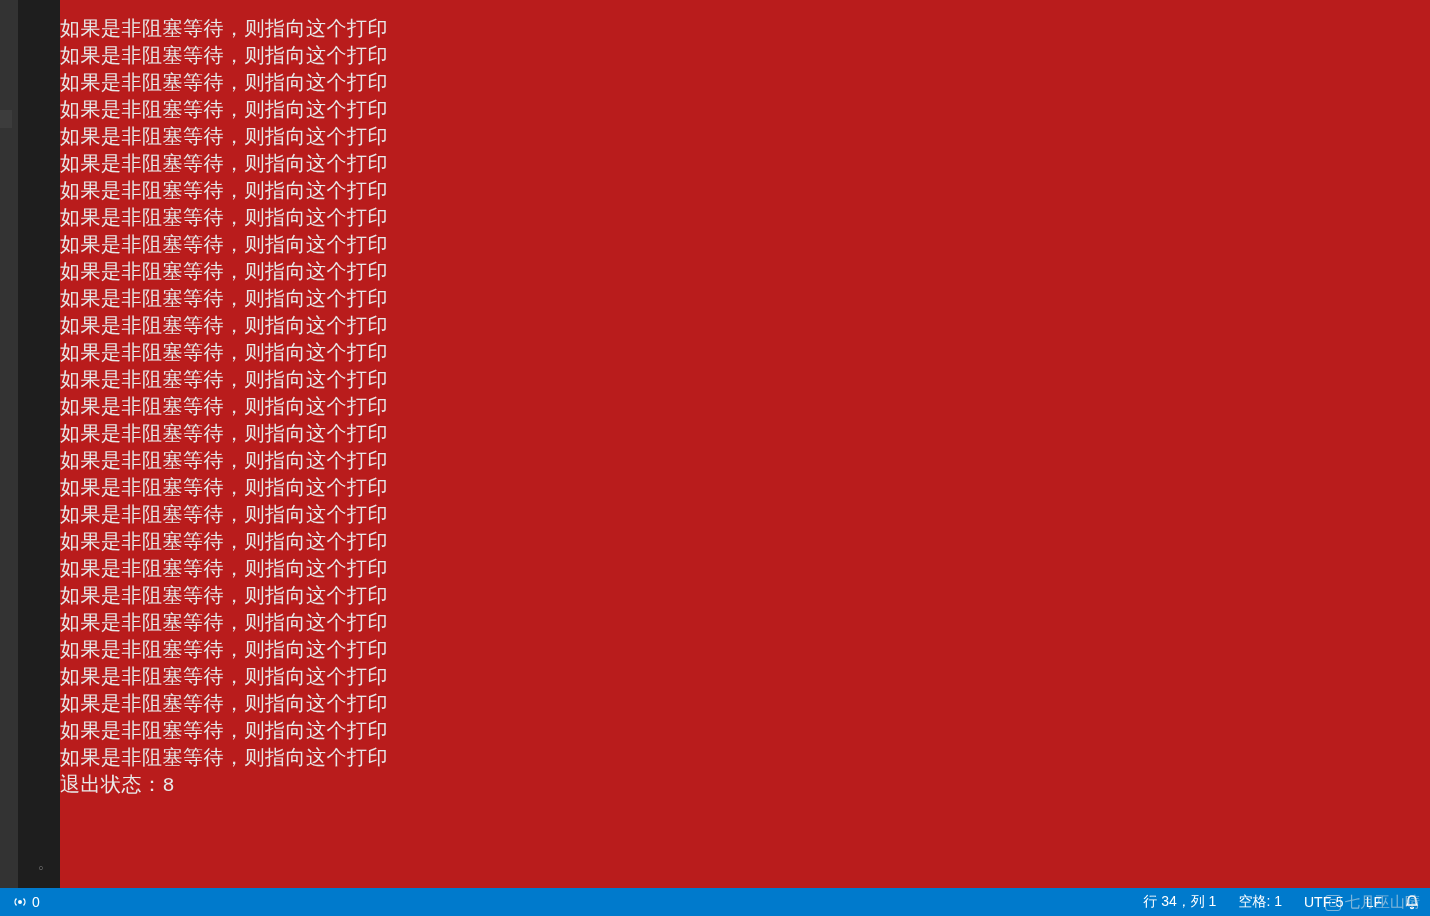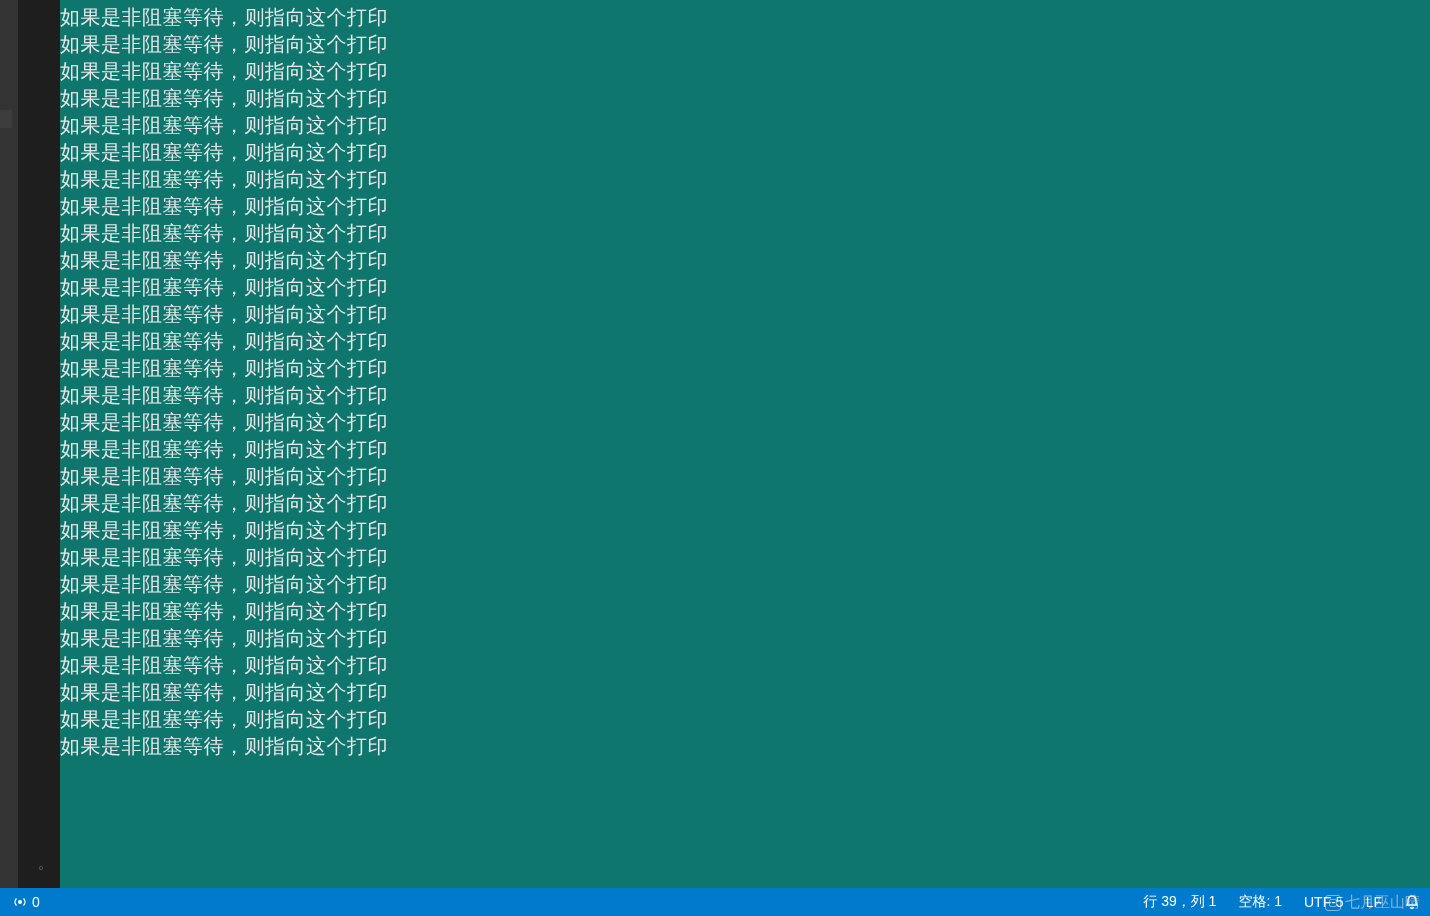--- a/index.html
+++ b/index.html
@@ -38,22 +38,22 @@
   }
   .gutter-dot {
     position: absolute;
     left: 18px;
     bottom: 10px;
     color: #6a6a6a;
     font-size: 16px;
   }
   .terminal {
     flex: 1;
-    background: #0f766e;
-    padding: 5px 0 0 0;
+    background: #b91c1c;
+    padding: 16px 0 0 0;
     overflow: hidden;
     font-size: 20px;
     line-height: 27px;
     letter-spacing: 0.5px;
   }
   .out-line { white-space: pre; color: #e8e8e8; }
   .prompt-line { white-space: pre; color: #e8e8e8; }
   .cursor {
     display: inline-block;
     width: 11px;
@@ -134,40 +134,41 @@
         <div class="out-line">如果是非阻塞等待，则指向这个打印</div>
         <div class="out-line">如果是非阻塞等待，则指向这个打印</div>
         <div class="out-line">如果是非阻塞等待，则指向这个打印</div>
         <div class="out-line">如果是非阻塞等待，则指向这个打印</div>
         <div class="out-line">如果是非阻塞等待，则指向这个打印</div>
         <div class="out-line">如果是非阻塞等待，则指向这个打印</div>
         <div class="out-line">如果是非阻塞等待，则指向这个打印</div>
         <div class="out-line">如果是非阻塞等待，则指向这个打印</div>
         <div class="out-line">如果是非阻塞等待，则指向这个打印</div>
         <div class="out-line">如果是非阻塞等待，则指向这个打印</div>
+        <div class="out-line">退出状态：8</div>
       </div>
   </div>
 
   <div class="statusbar">
     <div class="sb-left">
       <div class="sb-item">
         <span>
           <svg width="16" height="16" viewBox="0 0 16 16" fill="none" stroke="#ffffff" stroke-width="1.4">
             <circle cx="8" cy="8" r="2" fill="#ffffff" stroke="none"></circle>
             <path d="M4.5 4.5 A5 5 0 0 0 4.5 11.5"></path>
             <path d="M11.5 4.5 A5 5 0 0 1 11.5 11.5"></path>
           </svg>
         </span>
         <span>0</span>
       </div>
     </div>
 
     <div class="sb-right">
       <div class="sb-item">
-        <span>行 39，列 1</span>
+        <span>行 34，列 1</span>
       </div>
       <div class="sb-item">
         <span>空格: 1</span>
       </div>
       <div class="sb-item">
         <span>UTF-5</span>
       </div>
       <div class="sb-item">
         <span>LF</span>
       </div>

